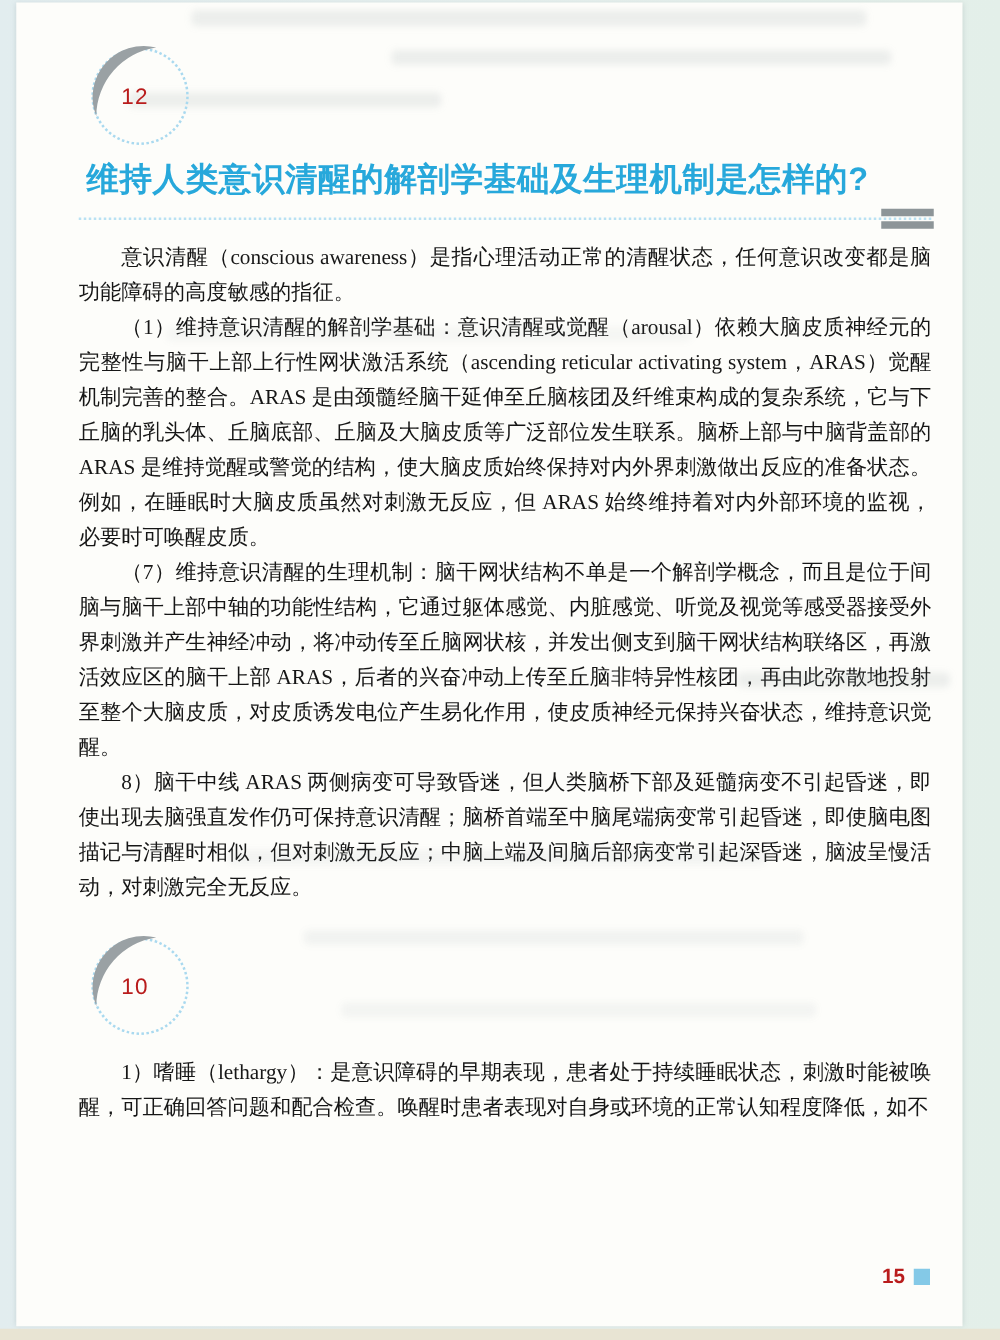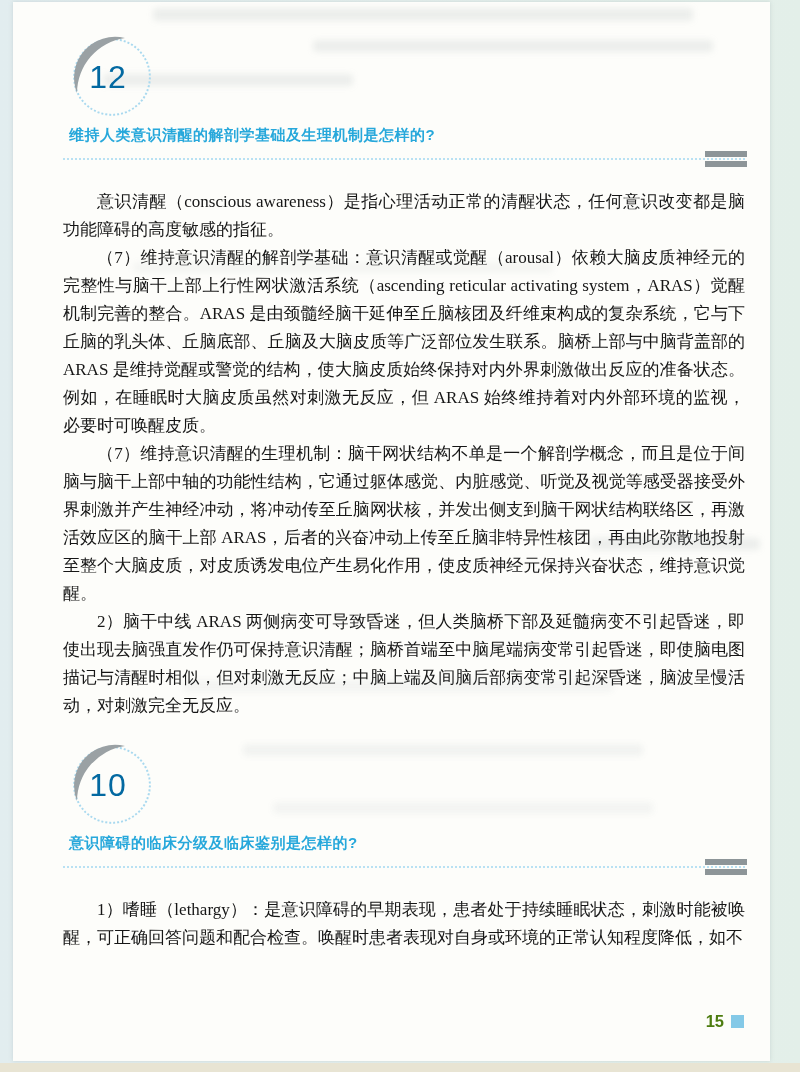--- a/index.html
+++ b/index.html
@@ -24,54 +24,54 @@
     position:absolute;background:rgba(125,136,146,.13);
     filter:blur(3px);border-radius:4px;pointer-events:none;
   }
   .section-header{position:relative;}
   .badge{
     position:relative;width:74px;height:74px;margin-left:10px;
     border:2px dotted #a9d9ef;border-radius:50%;
     display:flex;align-items:center;justify-content:center;
   }
   .badge-number{
-    color:#0369a1;font-size:32px;font-weight:500;letter-spacing:1px;
+    color:#b91c1c;font-size:18px;font-weight:500;letter-spacing:1px;
     font-family:"Liberation Sans","DejaVu Sans",sans-serif;
     transform:translateX(-4px);
   }
   .crescent{position:absolute;top:-9px;left:-12px;width:86px;height:86px;pointer-events:none;}
   .heading-row{
     position:relative;margin-top:10px;
     border-bottom:2px dotted #b9e1f3;
     padding-bottom:13px;padding-left:6px;
   }
   .heading-text{
-    margin:0;color:#27a8db;font-size:15px;font-weight:bold;
+    margin:0;color:#27a8db;font-size:26px;font-weight:bold;
     letter-spacing:.5px;
     font-family:"Liberation Sans","DejaVu Sans",sans-serif;
   }
   .bars{
     position:absolute;right:-2px;bottom:-9px;
     display:flex;flex-direction:column;gap:4px;
   }
   .bar{width:42px;height:6px;background:#8d9598;}
-  .section-body{margin-top:28px;}
+  .section-body{margin-top:16px;}
   .section-body p{
     margin:0;text-indent:2em;
     font-size:17px;line-height:28px;text-align:justify;
     color:#161616;
     font-family:"Liberation Serif","DejaVu Serif",serif;
   }
   .section-13{margin-top:26px;}
   .footer{
     position:absolute;right:26px;bottom:30px;
     display:flex;align-items:center;gap:7px;
   }
   .footer-number{
-    font-size:16.5px;font-weight:bold;color:#4d7c0f;
+    font-size:16.5px;font-weight:bold;color:#b91c1c;
     font-family:"Liberation Sans","DejaVu Sans",sans-serif;
   }
   .footer-square{width:13px;height:13px;background:#84c9e7;}
 </style>
 </head>
 <body>
 
 <div class="page">
 
   <div class="smudge" style="top:6px;left:140px;width:540px;height:13px;"></div>
@@ -94,40 +94,33 @@
       <div class="heading-row">
         <h2 class="heading-text">维持人类意识清醒的解剖学基础及生理机制是怎样的?</h2>
         <div class="bars">
           <div class="bar"></div>
           <div class="bar"></div>
         </div>
       </div>
     </div>
     <div class="section-body">
       <p>意识清醒（conscious awareness）是指心理活动正常的清醒状态，任何意识改变都是脑功能障碍的高度敏感的指征。</p>
-      <p>（7）维持意识清醒的解剖学基础：意识清醒或觉醒（arousal）依赖大脑皮质神经元的完整性与脑干上部上行性网状激活系统（ascending reticular activating system，ARAS）觉醒机制完善的整合。ARAS 是由颈髓经脑干延伸至丘脑核团及纤维束构成的复杂系统，它与下丘脑的乳头体、丘脑底部、丘脑及大脑皮质等广泛部位发生联系。脑桥上部与中脑背盖部的 ARAS 是维持觉醒或警觉的结构，使大脑皮质始终保持对内外界刺激做出反应的准备状态。例如，在睡眠时大脑皮质虽然对刺激无反应，但 ARAS 始终维持着对内外部环境的监视，必要时可唤醒皮质。</p>
+      <p>（1）维持意识清醒的解剖学基础：意识清醒或觉醒（arousal）依赖大脑皮质神经元的完整性与脑干上部上行性网状激活系统（ascending reticular activating system，ARAS）觉醒机制完善的整合。ARAS 是由颈髓经脑干延伸至丘脑核团及纤维束构成的复杂系统，它与下丘脑的乳头体、丘脑底部、丘脑及大脑皮质等广泛部位发生联系。脑桥上部与中脑背盖部的 ARAS 是维持觉醒或警觉的结构，使大脑皮质始终保持对内外界刺激做出反应的准备状态。例如，在睡眠时大脑皮质虽然对刺激无反应，但 ARAS 始终维持着对内外部环境的监视，必要时可唤醒皮质。</p>
       <p>（7）维持意识清醒的生理机制：脑干网状结构不单是一个解剖学概念，而且是位于间脑与脑干上部中轴的功能性结构，它通过躯体感觉、内脏感觉、听觉及视觉等感受器接受外界刺激并产生神经冲动，将冲动传至丘脑网状核，并发出侧支到脑干网状结构联络区，再激活效应区的脑干上部 ARAS，后者的兴奋冲动上传至丘脑非特异性核团，再由此弥散地投射至整个大脑皮质，对皮质诱发电位产生易化作用，使皮质神经元保持兴奋状态，维持意识觉醒。</p>
-      <p>2）脑干中线 ARAS 两侧病变可导致昏迷，但人类脑桥下部及延髓病变不引起昏迷，即使出现去脑强直发作仍可保持意识清醒；脑桥首端至中脑尾端病变常引起昏迷，即使脑电图描记与清醒时相似，但对刺激无反应；中脑上端及间脑后部病变常引起深昏迷，脑波呈慢活动，对刺激完全无反应。</p>
+      <p>8）脑干中线 ARAS 两侧病变可导致昏迷，但人类脑桥下部及延髓病变不引起昏迷，即使出现去脑强直发作仍可保持意识清醒；脑桥首端至中脑尾端病变常引起昏迷，即使脑电图描记与清醒时相似，但对刺激无反应；中脑上端及间脑后部病变常引起深昏迷，脑波呈慢活动，对刺激完全无反应。</p>
     </div>
   </section>
 
   <section class="section-13">
     <div class="section-header">
       <div class="badge">
         <svg class="crescent" viewBox="0 0 86 86">
           <path d="M14,62 A41,41 0 0 1 62,7 A56,56 0 0 0 14,62 Z" fill="#9aa1a4"></path>
         </svg>
         <span class="badge-number">10</span>
-      </div>
-      <div class="heading-row">
-        <h2 class="heading-text">意识障碍的临床分级及临床鉴别是怎样的?</h2>
-        <div class="bars">
-          <div class="bar"></div>
-          <div class="bar"></div>
-        </div>
       </div>
     </div>
     <div class="section-body">
       <p>1）嗜睡（lethargy）：是意识障碍的早期表现，患者处于持续睡眠状态，刺激时能被唤醒，可正确回答问题和配合检查。唤醒时患者表现对自身或环境的正常认知程度降低，如不</p>
     </div>
   </section>
 
   <div class="footer">
     <span class="footer-number">15</span>
     <span class="footer-square"></span>

